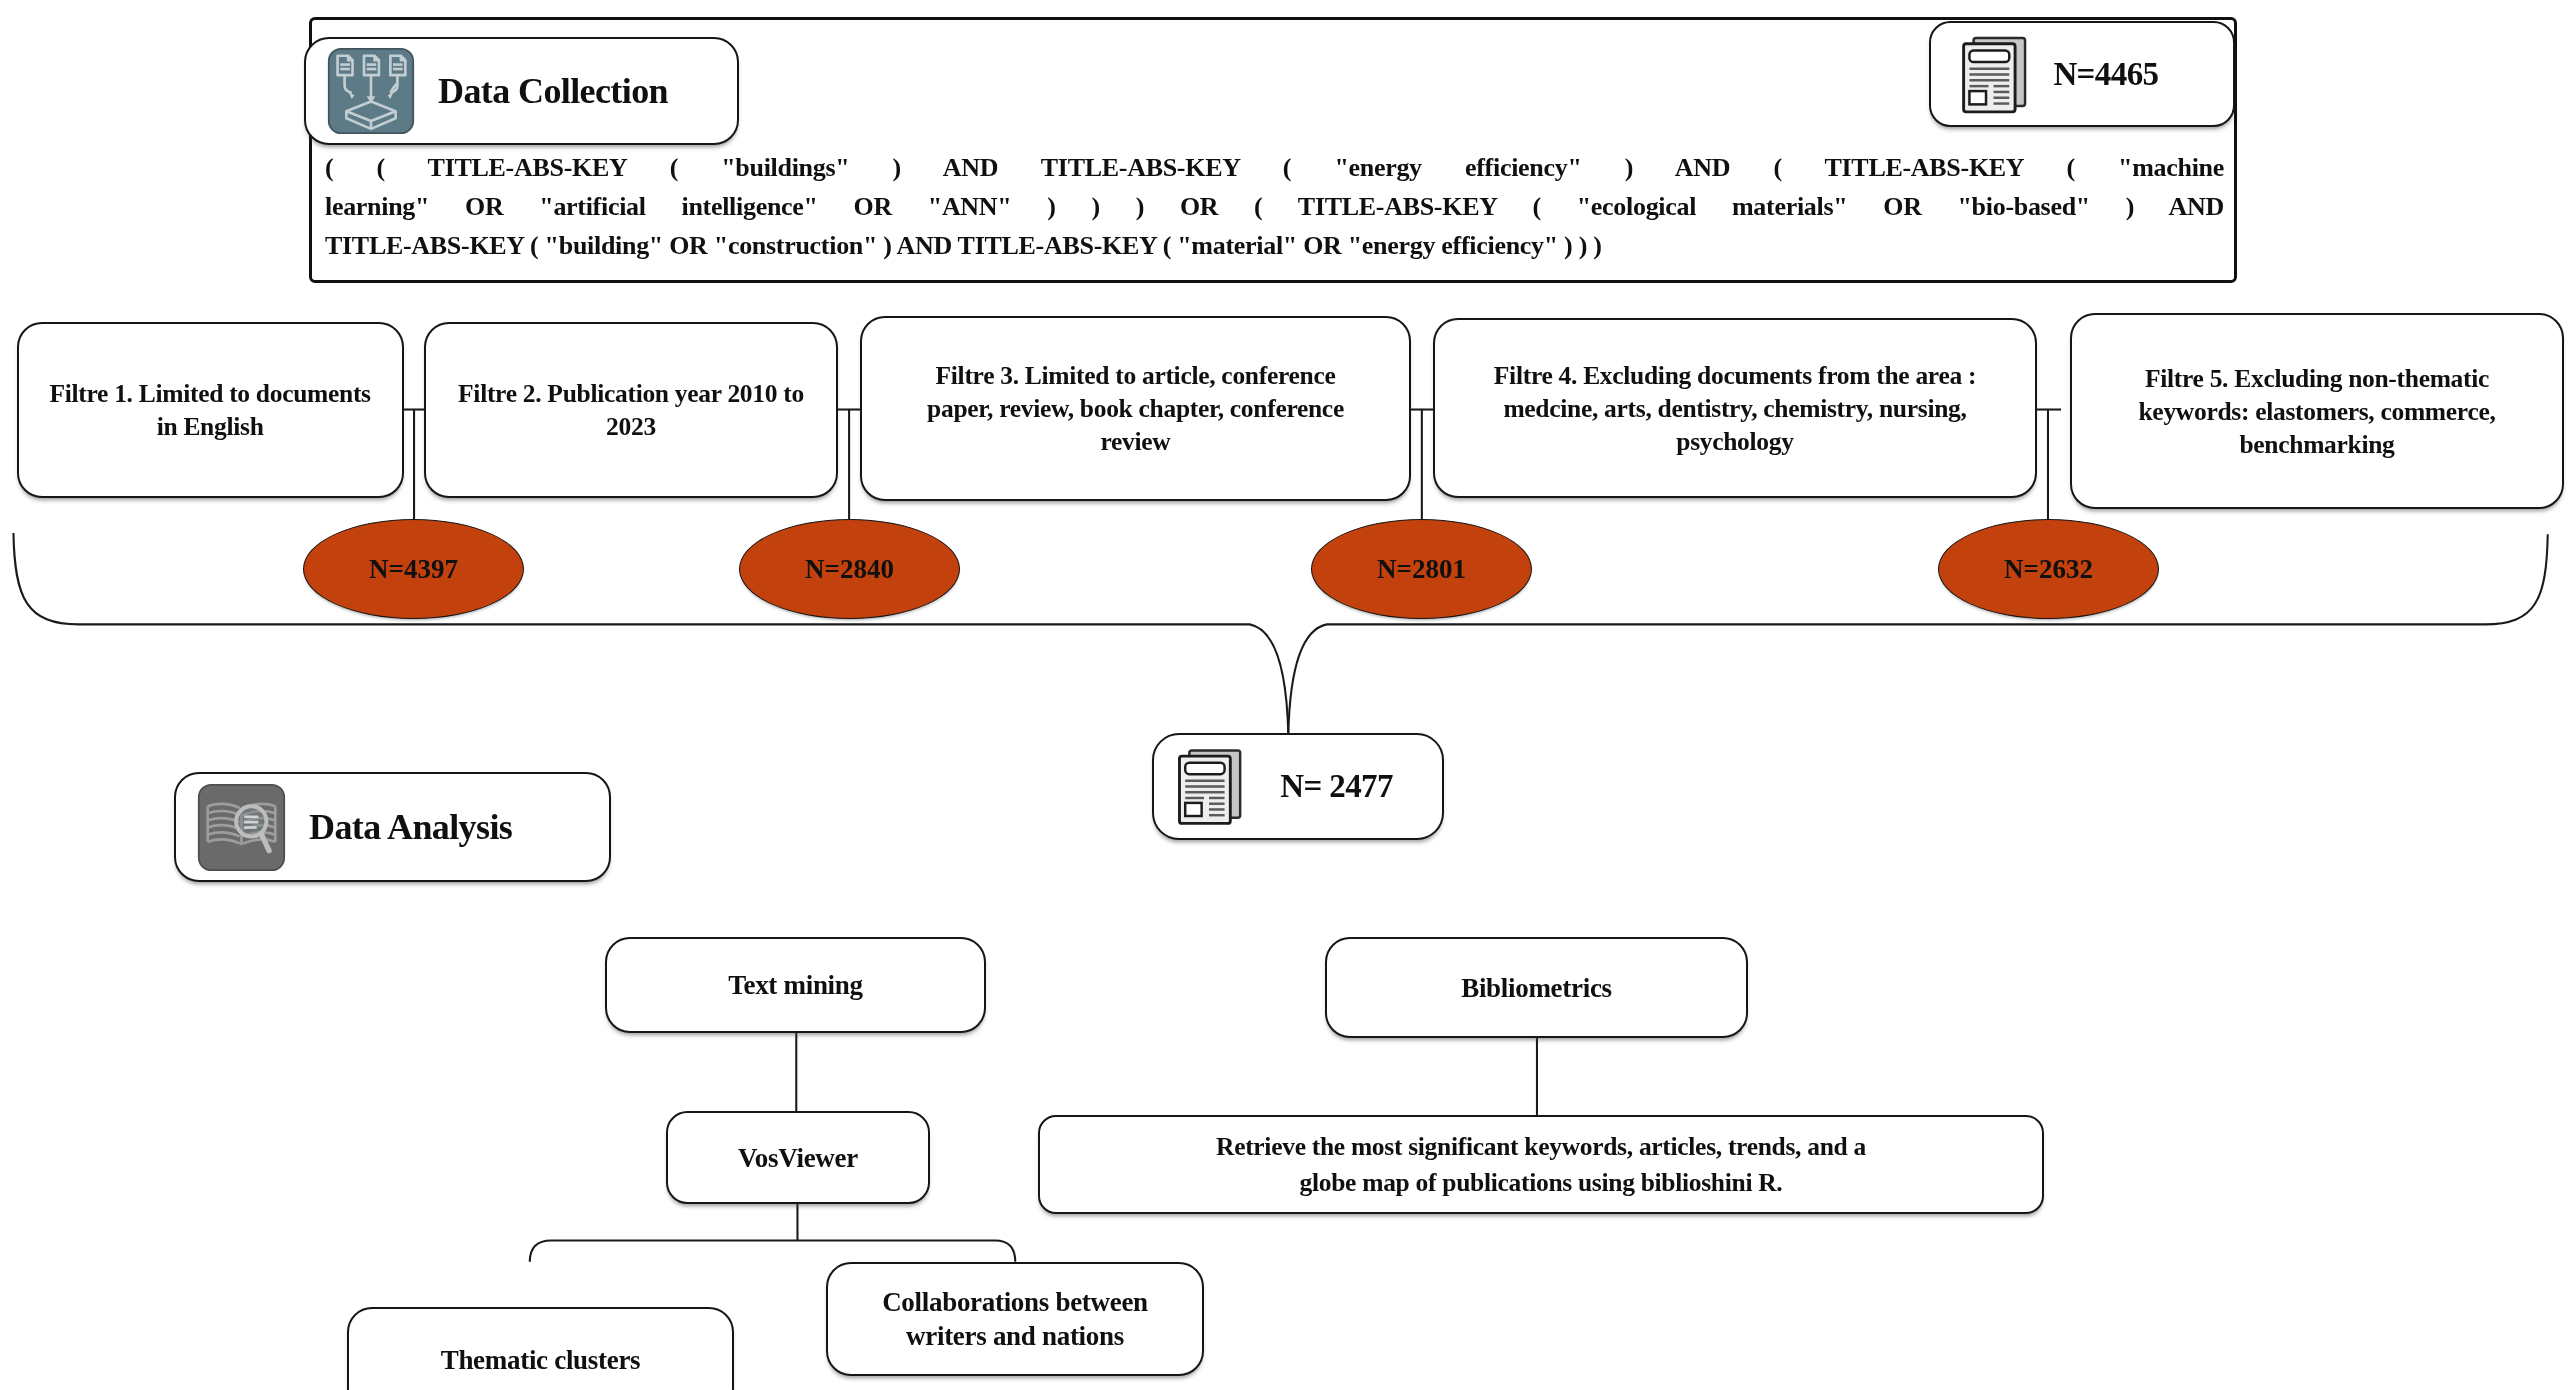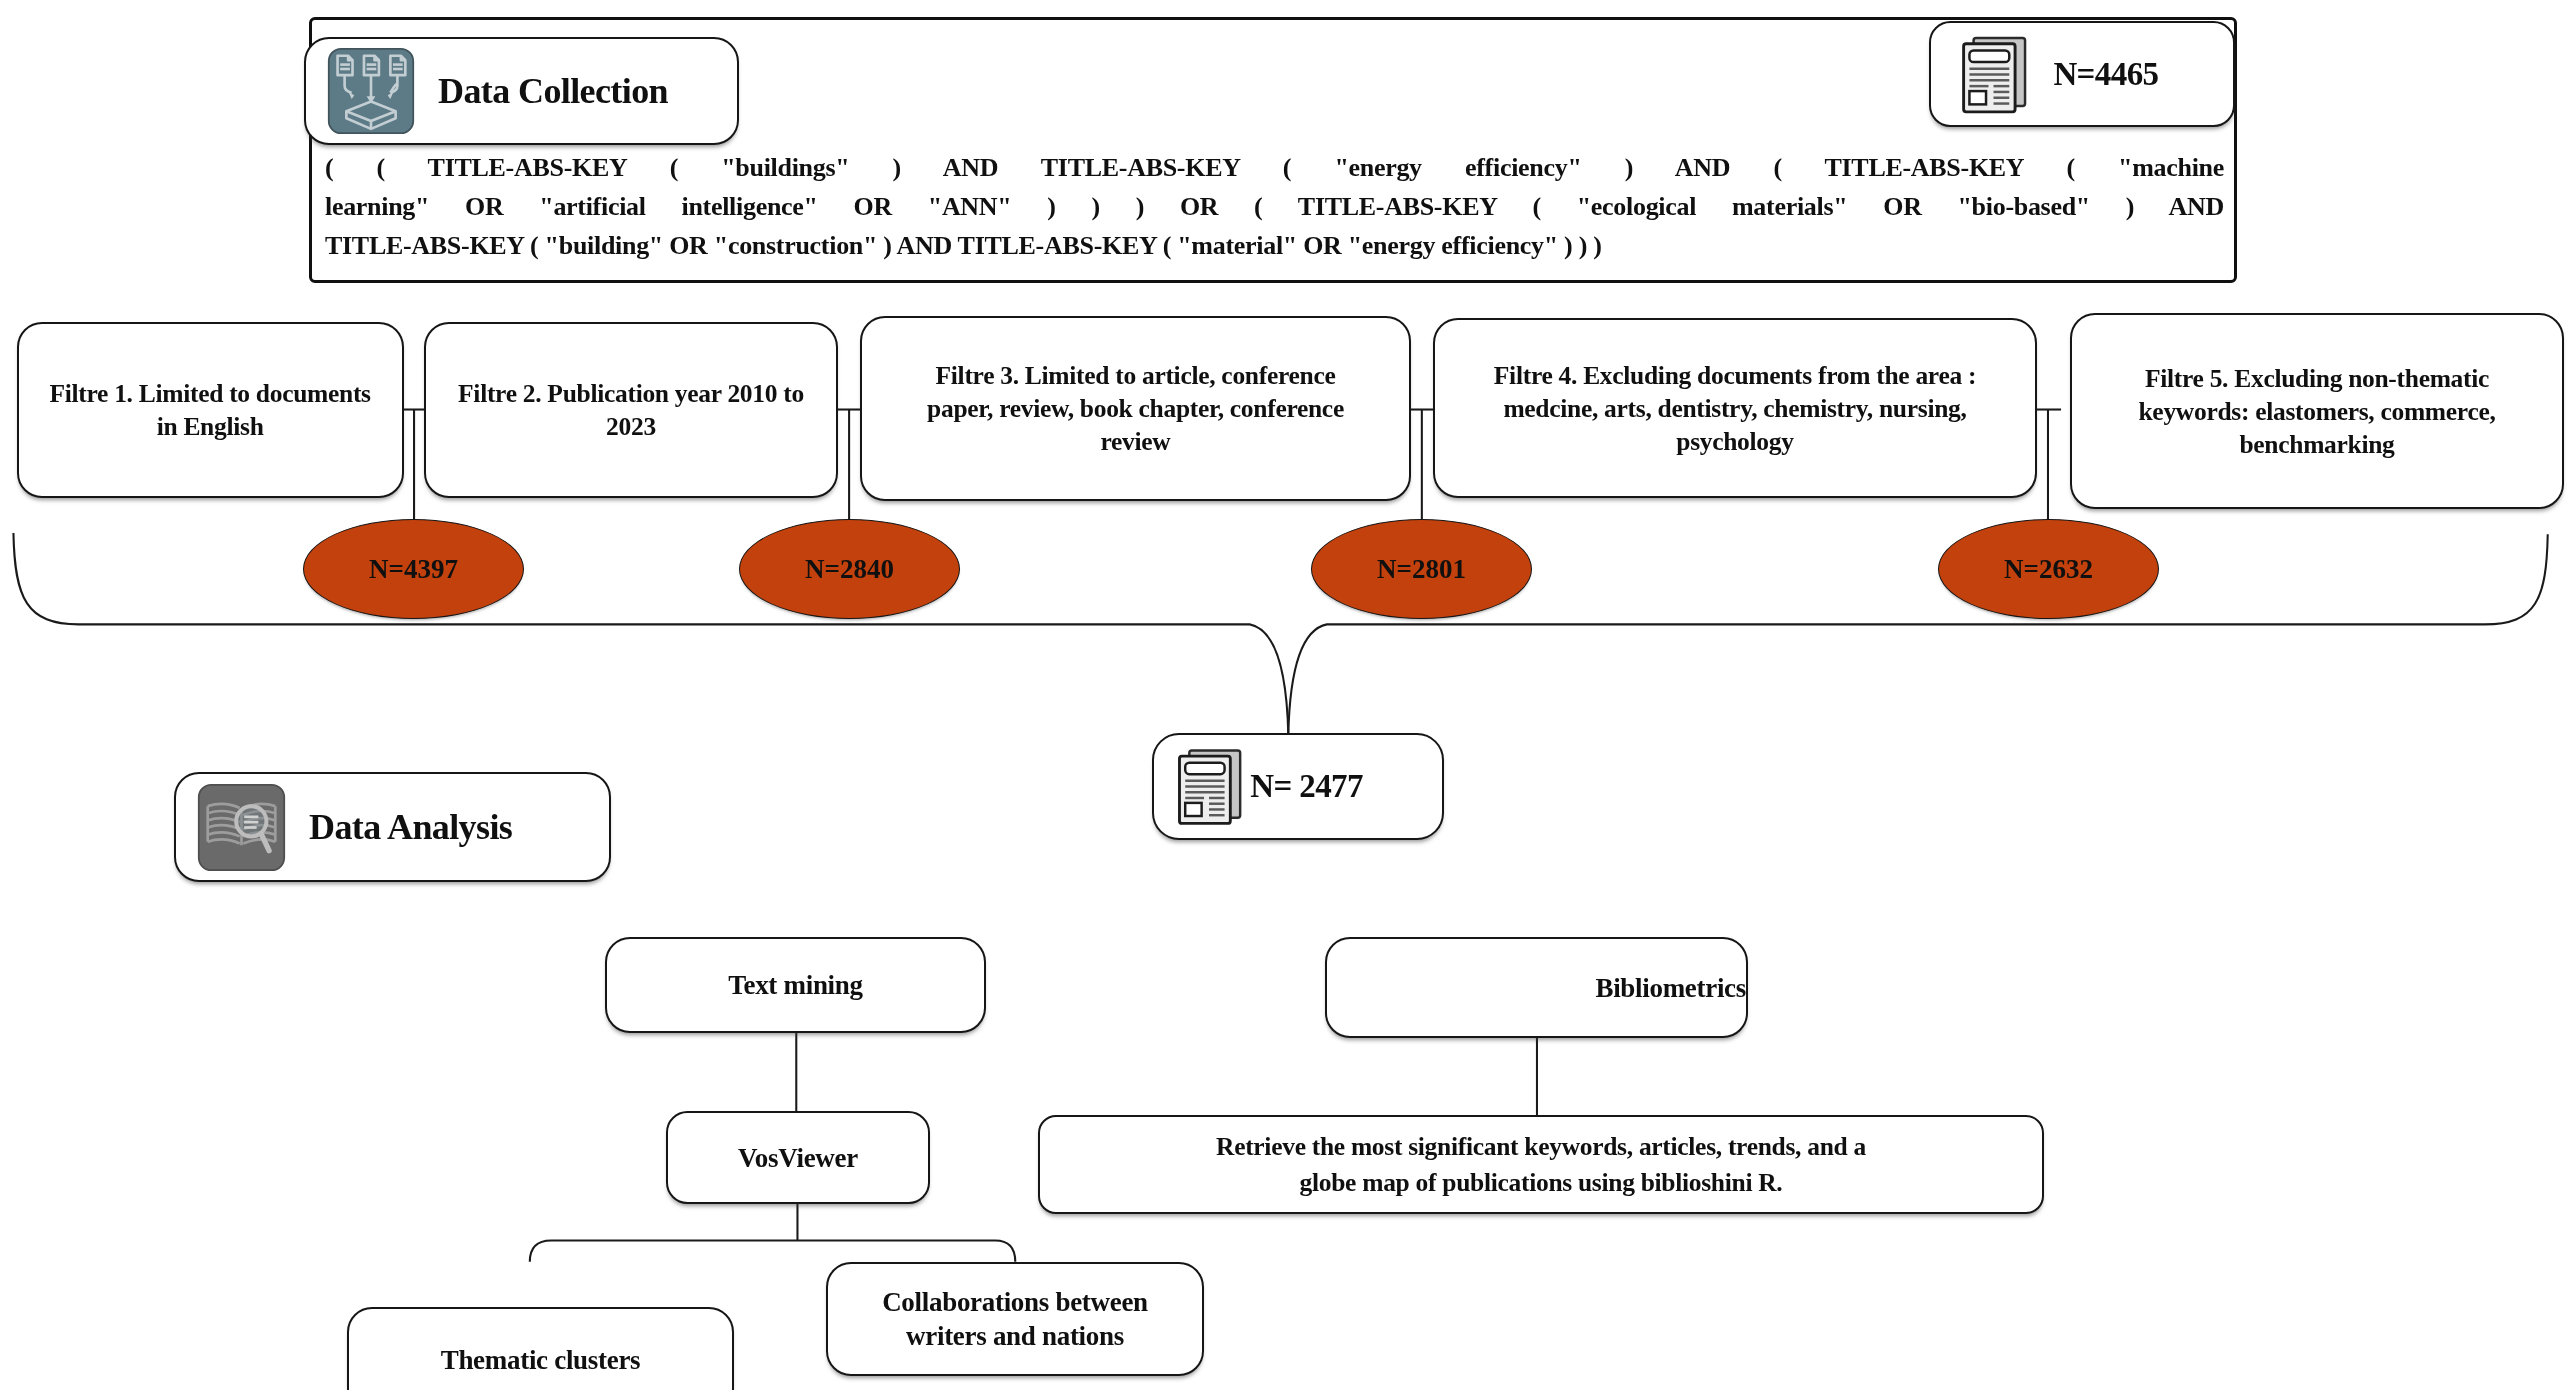--- a/index.html
+++ b/index.html
@@ -151,21 +151,21 @@
   <div class="ellipse" style="left:739px;top:519px;">
     <span>N=2840</span>
   </div>
   <div class="ellipse" style="left:1311px;top:519px;">
     <span>N=2801</span>
   </div>
   <div class="ellipse" style="left:1938px;top:519px;">
     <span>N=2632</span>
   </div>
 
-  <div class="rbox hdr" style="left:1152px;top:733px;width:292px;height:107px;border-radius:27px;gap:0;padding:0 14.2px;">
+  <div class="rbox hdr" style="left:1152px;top:733px;width:292px;height:107px;border-radius:27px;gap:30px;padding:0 14.2px;">
     <svg class="icon" width="82" height="87" viewBox="0 0 100 100">
       <rect x="26" y="6" width="62" height="82" rx="3" fill="#c6c6c6" stroke="#2b2b2b" stroke-width="3"></rect>
       <rect x="14" y="13" width="62" height="82" rx="3" fill="#eeeeee" stroke="#1c1c1c" stroke-width="3.5"></rect>
       <rect x="21" y="21" width="48" height="14" rx="5" fill="#ffffff" stroke="#1c1c1c" stroke-width="3"></rect>
       <g stroke="#5b5b5b" stroke-width="3">
         <line x1="21" y1="43" x2="69" y2="43"></line>
           <line x1="21" y1="50" x2="69" y2="50"></line>
         <line x1="21" y1="57" x2="69" y2="57"></line>
           <line x1="21" y1="64" x2="44" y2="64"></line>
         <line x1="50" y1="64" x2="69" y2="64"></line>
@@ -198,21 +198,21 @@
         </g>
       <line x1="72" y1="57" x2="81" y2="76" stroke="#bdbdbd" stroke-width="6" stroke-linecap="round"></line>
     </svg>
     <span class="ttl">Data Analysis</span>
   </div>
 
   <div class="rbox nodetext" style="left:605px;top:937px;width:381px;height:96px;">
     <span>Text mining</span>
   </div>
 
-  <div class="rbox nodetext" style="left:1325px;top:937px;width:423px;height:101px;justify-content:flex-end;">
+  <div class="rbox nodetext" style="left:1325px;top:937px;width:423px;height:101px;">
     <span>Bibliometrics</span>
   </div>
 
   <div class="rbox nodetext" style="left:666px;top:1111px;width:264px;height:93px;border-radius:21.4px;">
     <span>VosViewer</span>
   </div>
 
   <div class="rbox retrieve" style="left:1038px;top:1115px;width:1006px;height:99px;border-radius:18px;">
     <div>
       <span>Retrieve the most significant keywords, articles, trends, and a</span>

